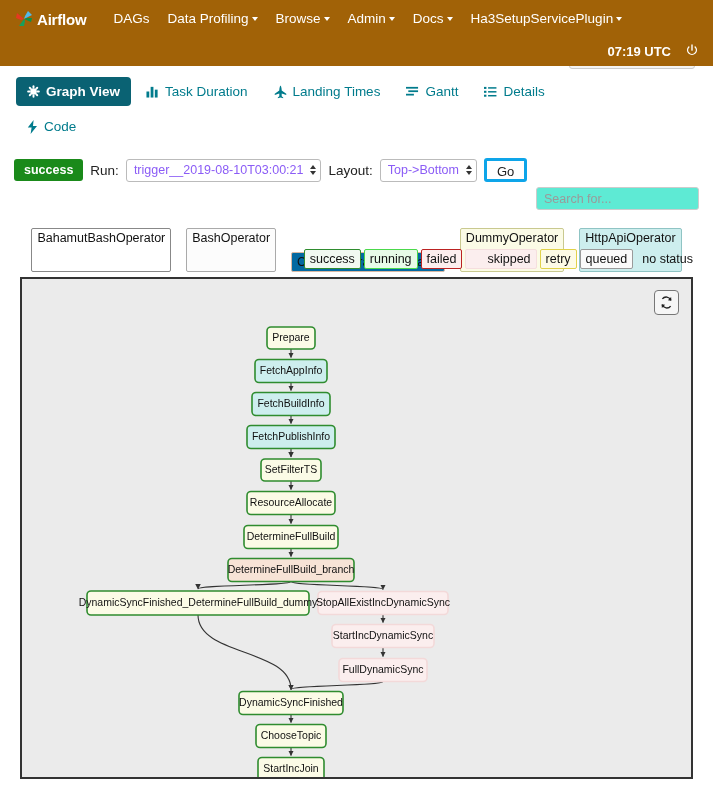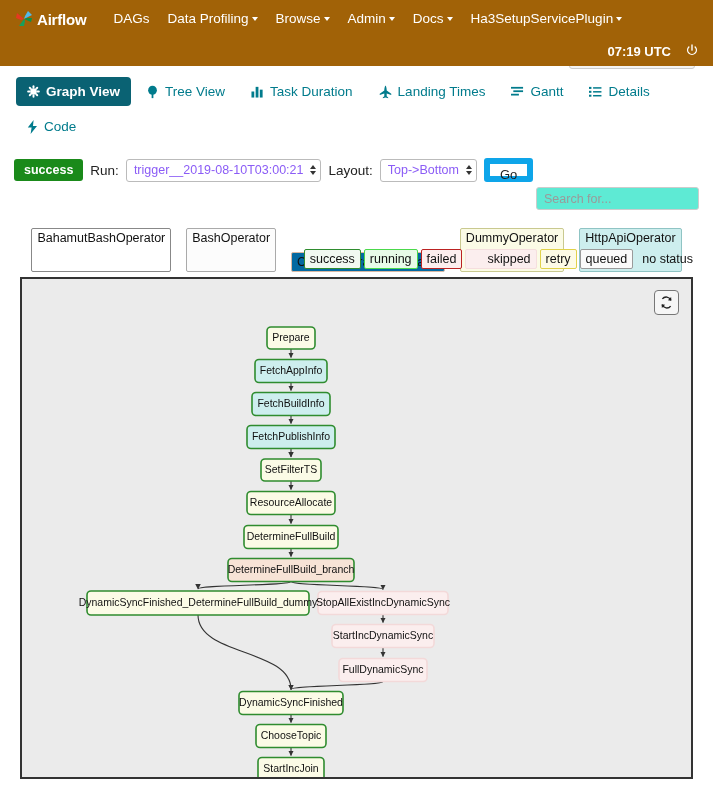--- a/index.html
+++ b/index.html
@@ -104,21 +104,21 @@
   .spin i { display: block; width: 0; height: 0; }
   .spin .up {
     border-left: 3.5px solid transparent; border-right: 3.5px solid transparent;
     border-bottom: 4px solid #333; margin-bottom: 2px;
   }
   .spin .dn {
     border-left: 3.5px solid transparent; border-right: 3.5px solid transparent;
     border-top: 4px solid #333;
   }
   .go-btn {
-    border: 6px solid #0ea5e9; background: #fff; border-radius: 3px;
+    border: 3px solid #0ea5e9; background: #fff; border-radius: 3px;
     padding: 3px 10px; font-size: 13px; color: #222; cursor: pointer; height: 24px;
   }
   .search-row {
     position: absolute; top: 187px; left: 0; width: 713px;
     padding: 0 14px; display: flex; justify-content: flex-end;
   }
   .search-input {
     width: 163px; height: 23px;
     border: 1px solid #ccc; border-radius: 3px; background: #5eead4;
     font-size: 12.5px; color: #111; padding: 2px 7px;
@@ -221,27 +221,20 @@
             <path d="M12.8 8 L14.6 8"></path>
           <path d="M3.4 3.4 L4.6 4.6"></path>
             <path d="M11.4 11.4 L12.6 12.6"></path>
           <path d="M12.6 3.4 L11.4 4.6"></path>
             <path d="M4.6 11.4 L3.4 12.6"></path>
         </g>
       </svg>
       <span>Graph View</span>
     </div>
 
-    <div class="tab">
-      <svg width="13" height="14" viewBox="0 0 14 16">
-        <ellipse cx="7" cy="6" rx="5" ry="5.2" fill="#017b8c"></ellipse>
-        <rect x="6" y="9" width="2" height="6" fill="#017b8c"></rect>
-      </svg>
-      <span>Tree View</span>
-    </div>
 
     <div class="tab">
       <svg width="13" height="13" viewBox="0 0 14 14">
         <rect x="0.5" y="7" width="3" height="6.5" fill="#017b8c"></rect>
         <rect x="5" y="2" width="3" height="11.5" fill="#017b8c"></rect>
         <rect x="9.5" y="5" width="3" height="8.5" fill="#017b8c"></rect>
       </svg>
       <span>Task Duration</span>
     </div>
 

